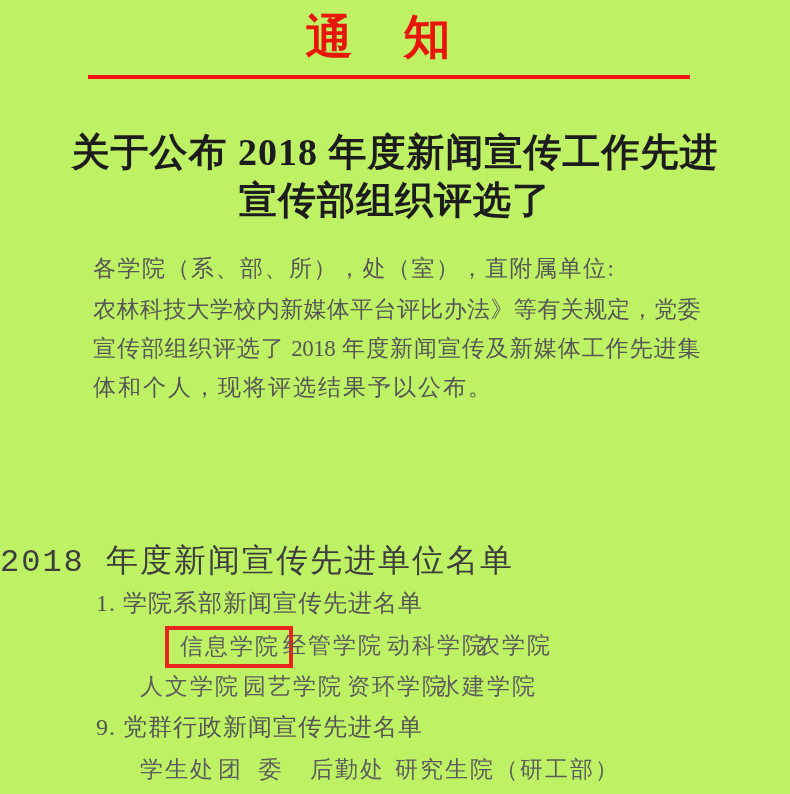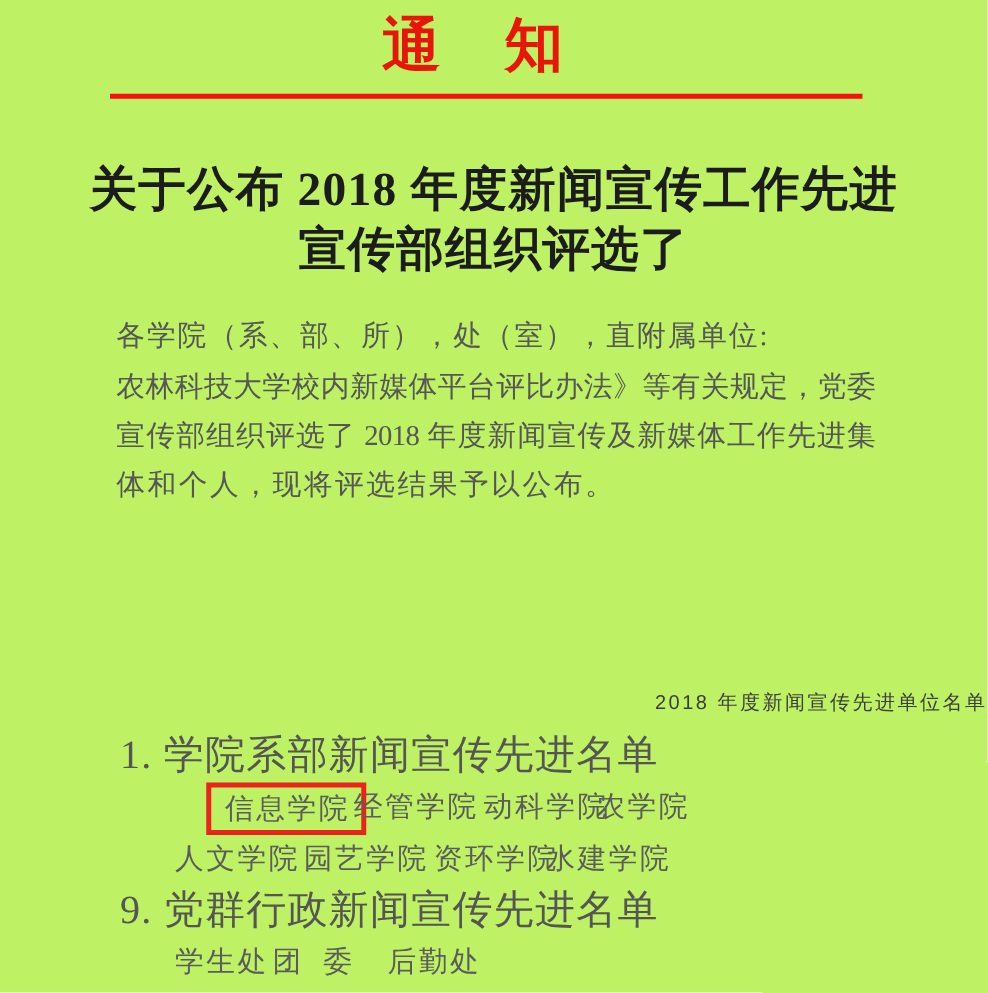--- a/index.html
+++ b/index.html
@@ -70,33 +70,33 @@
     text-align: justify;
     text-align-last: justify;
   }
   .pline.indent { text-indent: 56px; }
   .pline.last { text-align-last: left; letter-spacing: 2px; }
 
   
   .section-title {
     position: absolute;
     top: 548px; left: 0; right: 0;
-    text-align: right;
-    font-family: Liberation Sans, sans-serif;
-    font-size: 16px;
+    text-align: left;
+    font-family: Liberation Mono, monospace;
+    font-size: 32px;
     line-height: 30px;
     color: #3d3d3d;
     letter-spacing: 2px;
   }
 
   
   .group-heading {
     position: absolute;
     left: 96px;
-    font-size: 32px;
+    font-size: 24px;
     line-height: 30px;
     color: #555555;
     letter-spacing: 1px;
   }
   .group-heading.g1 { top: 588px; }
   .group-heading.g2 { top: 712px; }
 
   
   .list-row {
     position: absolute;
@@ -175,15 +175,16 @@
     <span class="item c3">资环学院</span>
     <span class="item c4">水建学院</span>
   </div>
 
   <div class="group-heading g2">9. 党群行政新闻宣传先进名单</div>
 
   <div class="list-row r3">
     <span class="item c1">学生处</span>
     <span class="item c2">团  委</span>
     <span class="item c3">后勤处</span>
+    <span class="item c4">研究生院（研工部）</span>
   </div>
 
 </div>
 
 </body></html>

